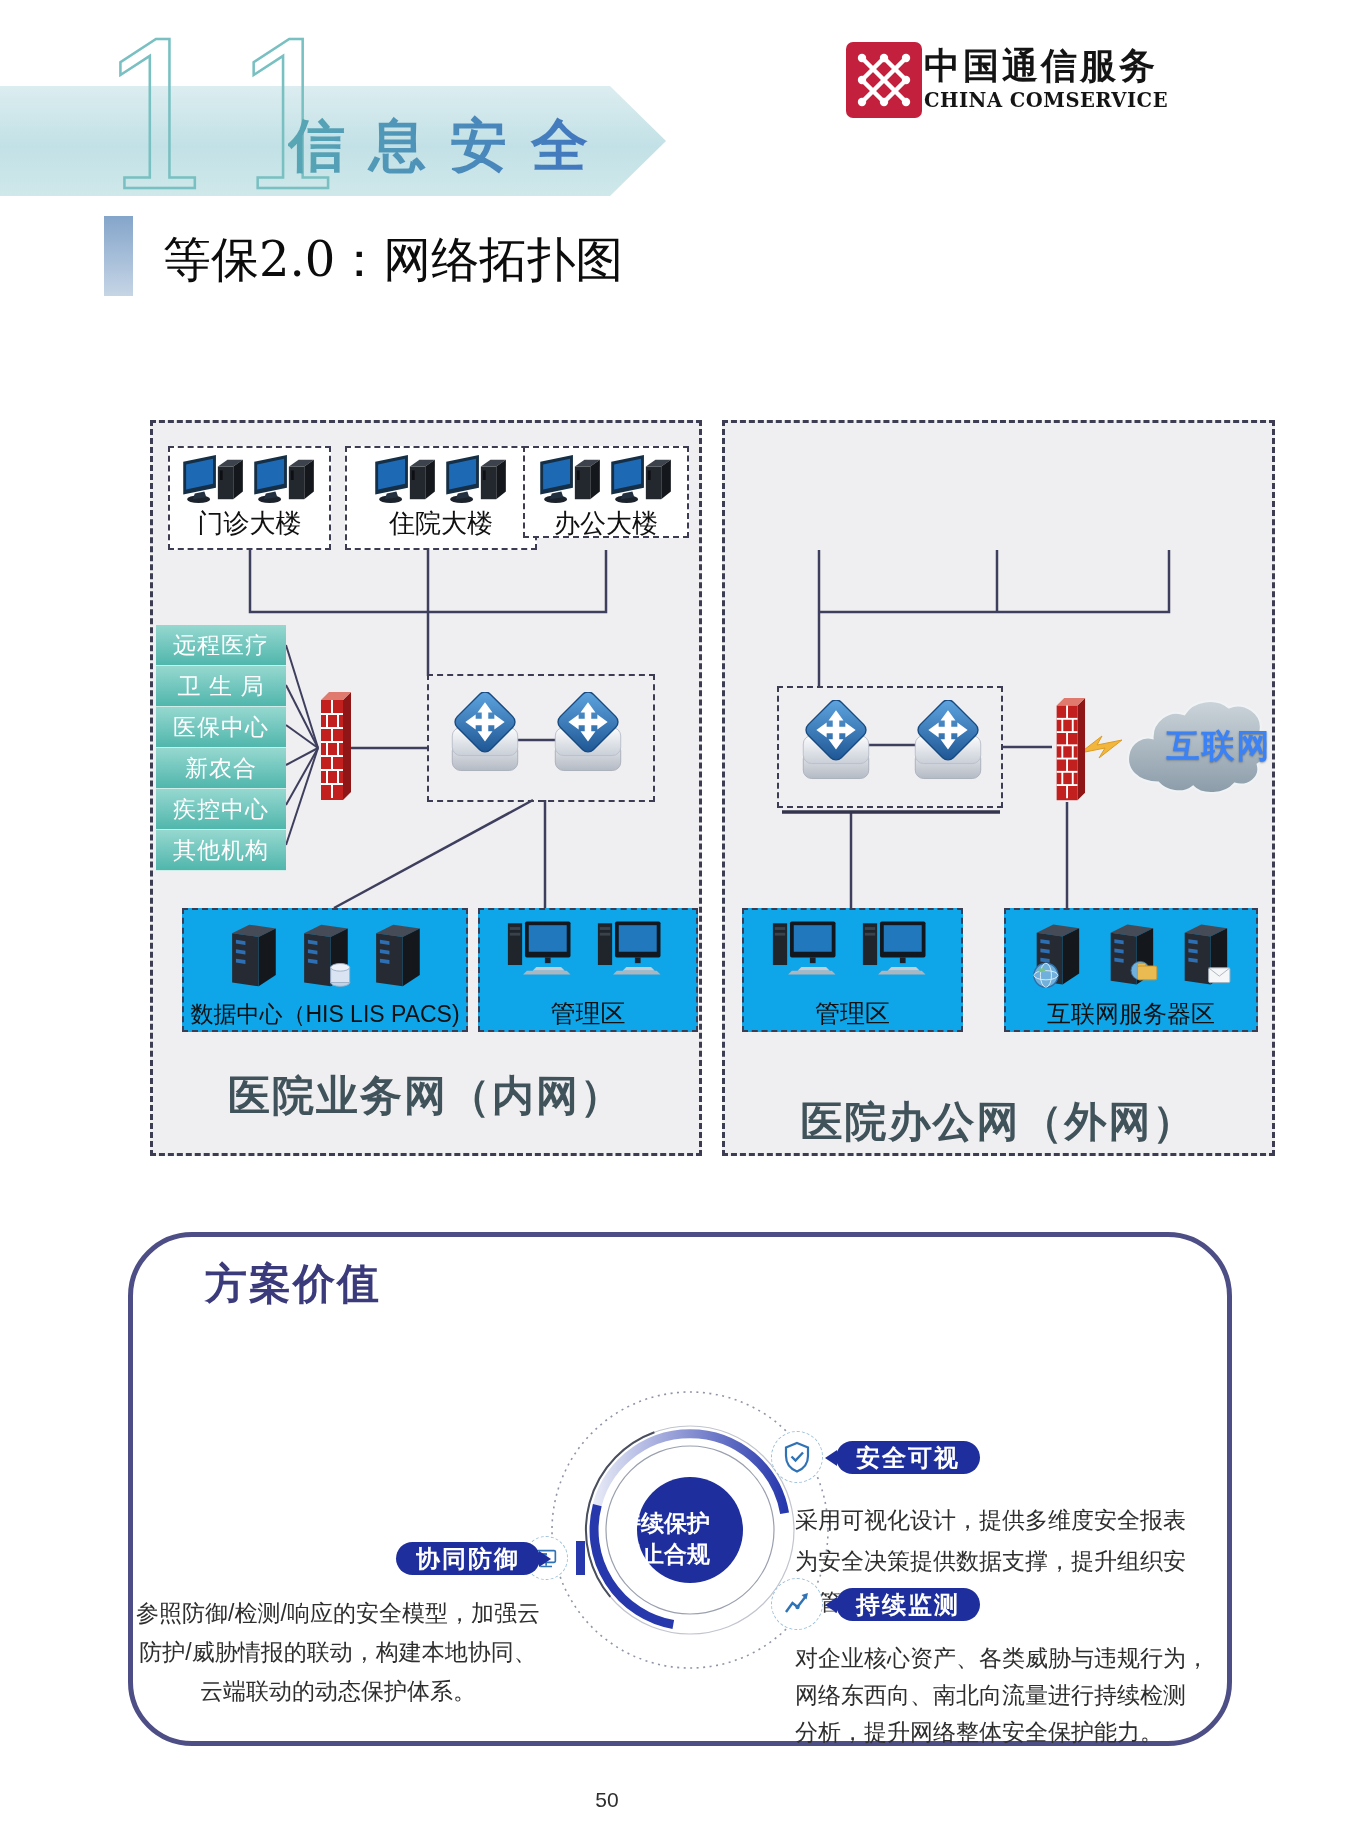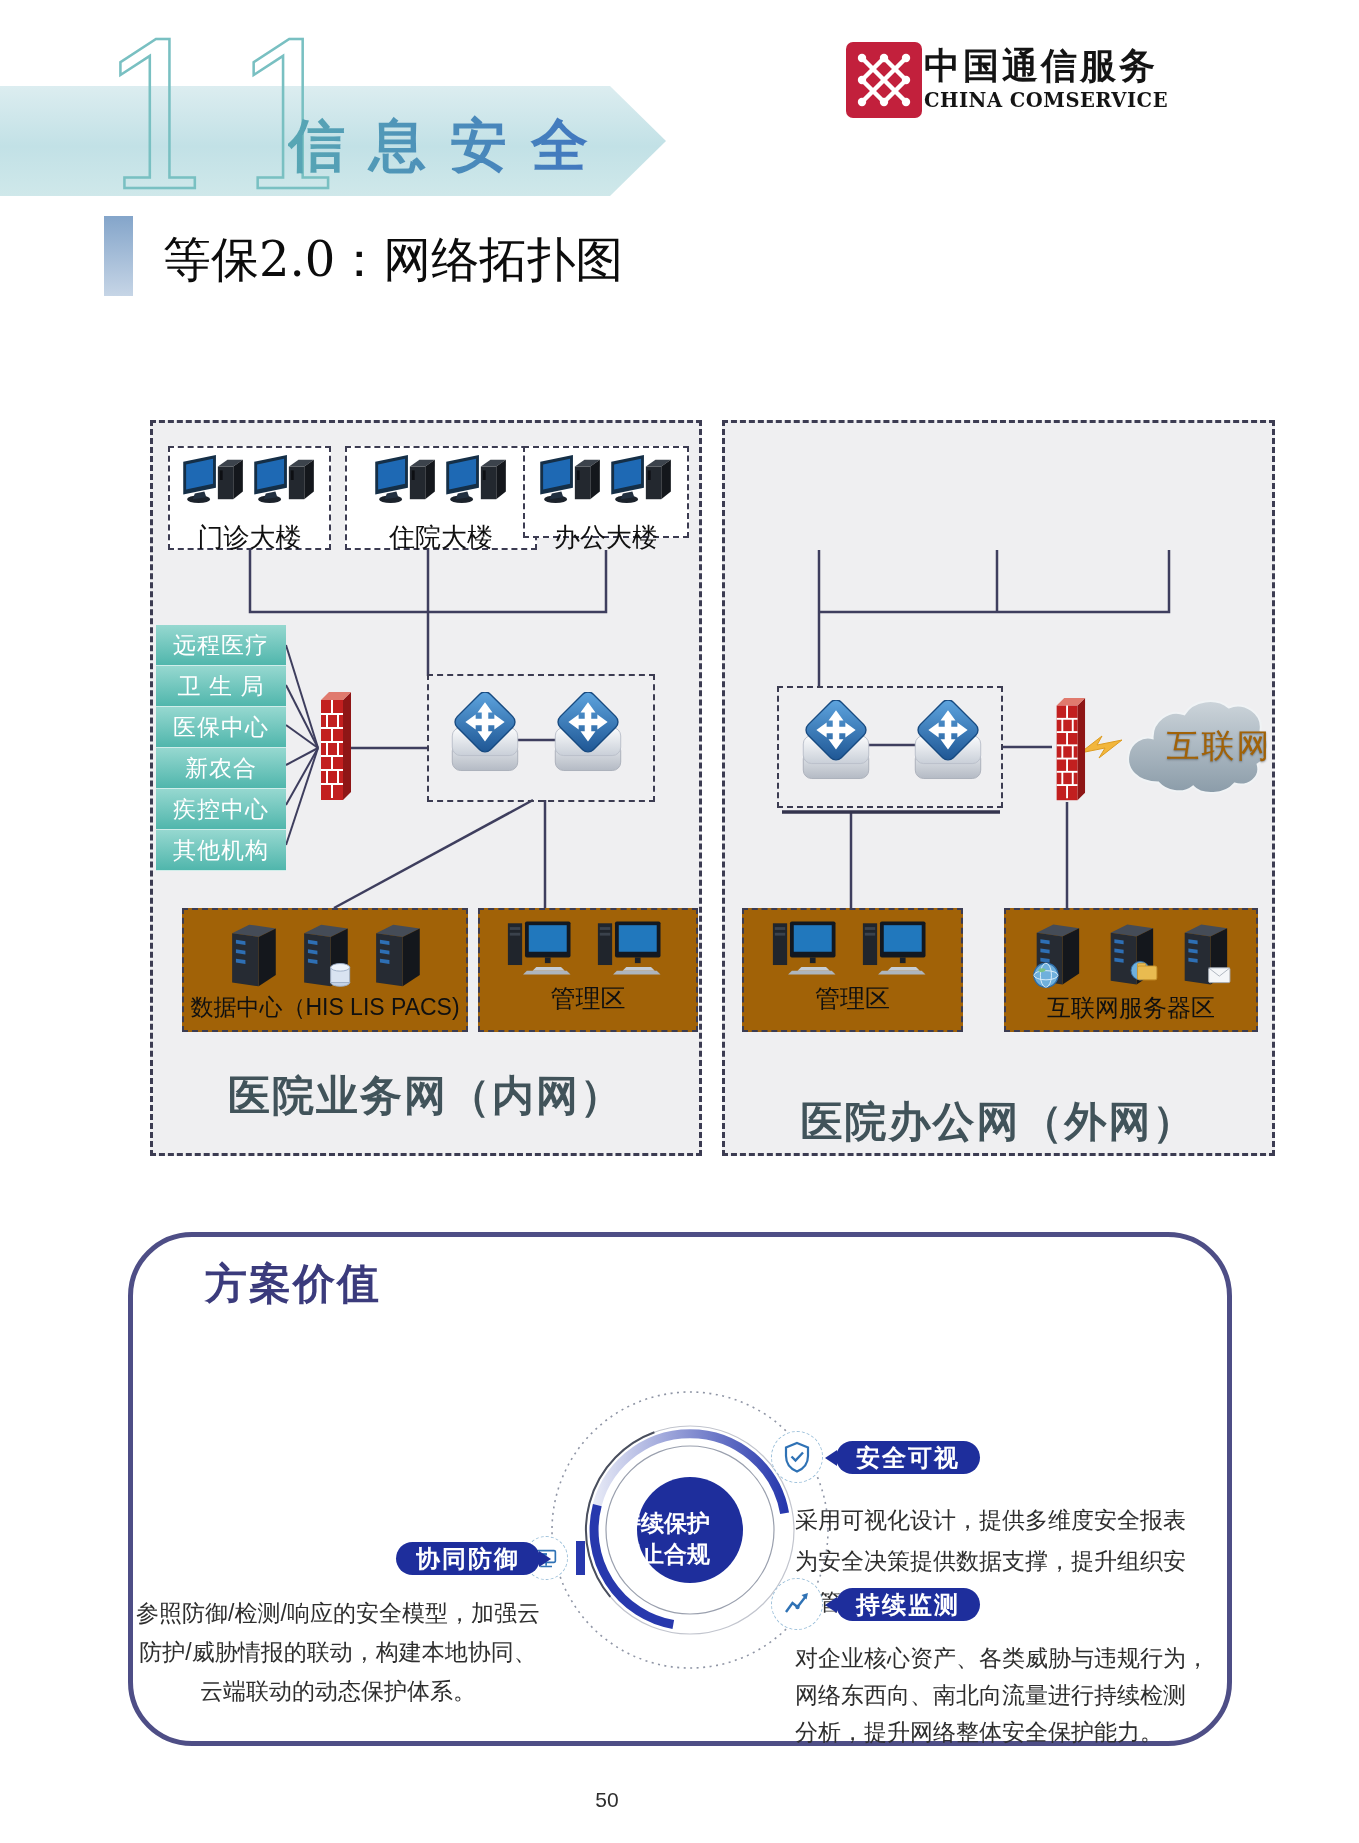--- a/index.html
+++ b/index.html
@@ -30,37 +30,37 @@
   
   .net-box{background:#efeff1;border:3px dashed #3c3c52;z-index:1;box-sizing:border-box;}
   #box-intranet{left:150px;top:420px;width:552px;height:736px;}
   #box-extranet{left:722px;top:420px;width:553px;height:736px;}
   .connectors{left:0;top:0;width:1359px;height:1843px;z-index:2;pointer-events:none;}
 
   .bld{background:#fff;border:2.5px dashed #3c3c52;z-index:3;box-sizing:border-box;
     display:flex;flex-direction:column;align-items:center;justify-content:flex-start;padding-top:7px;}
   .bld-icons{display:flex;gap:9px;}
   .bld-icons svg{width:62px;height:50px;}
-  .bld-label{font-size:26px;color:#101010;margin-top:15px;white-space:nowrap;}
+  .bld-label{font-size:26px;color:#101010;margin-top:1px;white-space:nowrap;}
 
   .org-block{left:156px;top:625px;width:130px;z-index:3;}
   .org-row{height:40px;line-height:40px;text-align:center;color:#fff;font-size:23px;
     letter-spacing:1px;background:linear-gradient(180deg,#96d8d0,#50b6ac);
     border-bottom:1px solid rgba(255,255,255,0.55);white-space:nowrap;overflow:hidden;}
 
   .fw{z-index:3;}
   .swbox{border:2.5px dashed #3c3c52;z-index:3;box-sizing:border-box;background:transparent;}
   .sw{z-index:3;}
   .cloud{z-index:3;display:flex;align-items:center;justify-content:center;}
   .cloud svg{position:absolute;left:0;top:0;width:100%;height:100%;}
-  .cloud-label{position:relative;color:#a16207;font-size:33px;font-weight:400;letter-spacing:2px;
+  .cloud-label{position:relative;color:#3b82f6;font-size:33px;font-weight:700;letter-spacing:2px;
     text-shadow:0 1px 2px rgba(60,70,80,0.55);margin-left:48px;}
 
-  .zone{background:#a16207;border:2.5px dashed #3c3c52;z-index:3;box-sizing:border-box;
-    display:flex;flex-direction:column;align-items:center;justify-content:flex-start;padding-top:8px;}
+  .zone{background:#0ea5e9;border:2.5px dashed #3c3c52;z-index:3;box-sizing:border-box;
+    display:flex;flex-direction:column;align-items:center;justify-content:space-between;padding-top:8px;}
   .zone-icons{display:flex;align-items:flex-end;}
   .zone-label{color:#101010;white-space:nowrap;}
 
   .caption{z-index:3;text-align:center;font-weight:700;font-size:42px;color:#41535a;letter-spacing:2px;}
 
   
   .panel{left:128px;top:1232px;width:1104px;height:514px;border:5px solid #4e4e86;
     border-radius:64px;background:#fff;z-index:1;box-sizing:border-box;}
   .panel-title{left:205px;top:1256px;z-index:2;font-size:42px;font-weight:700;color:#3b3b7c;letter-spacing:2px;}
   .rings{left:0;top:0;width:1359px;height:1843px;z-index:2;pointer-events:none;}

